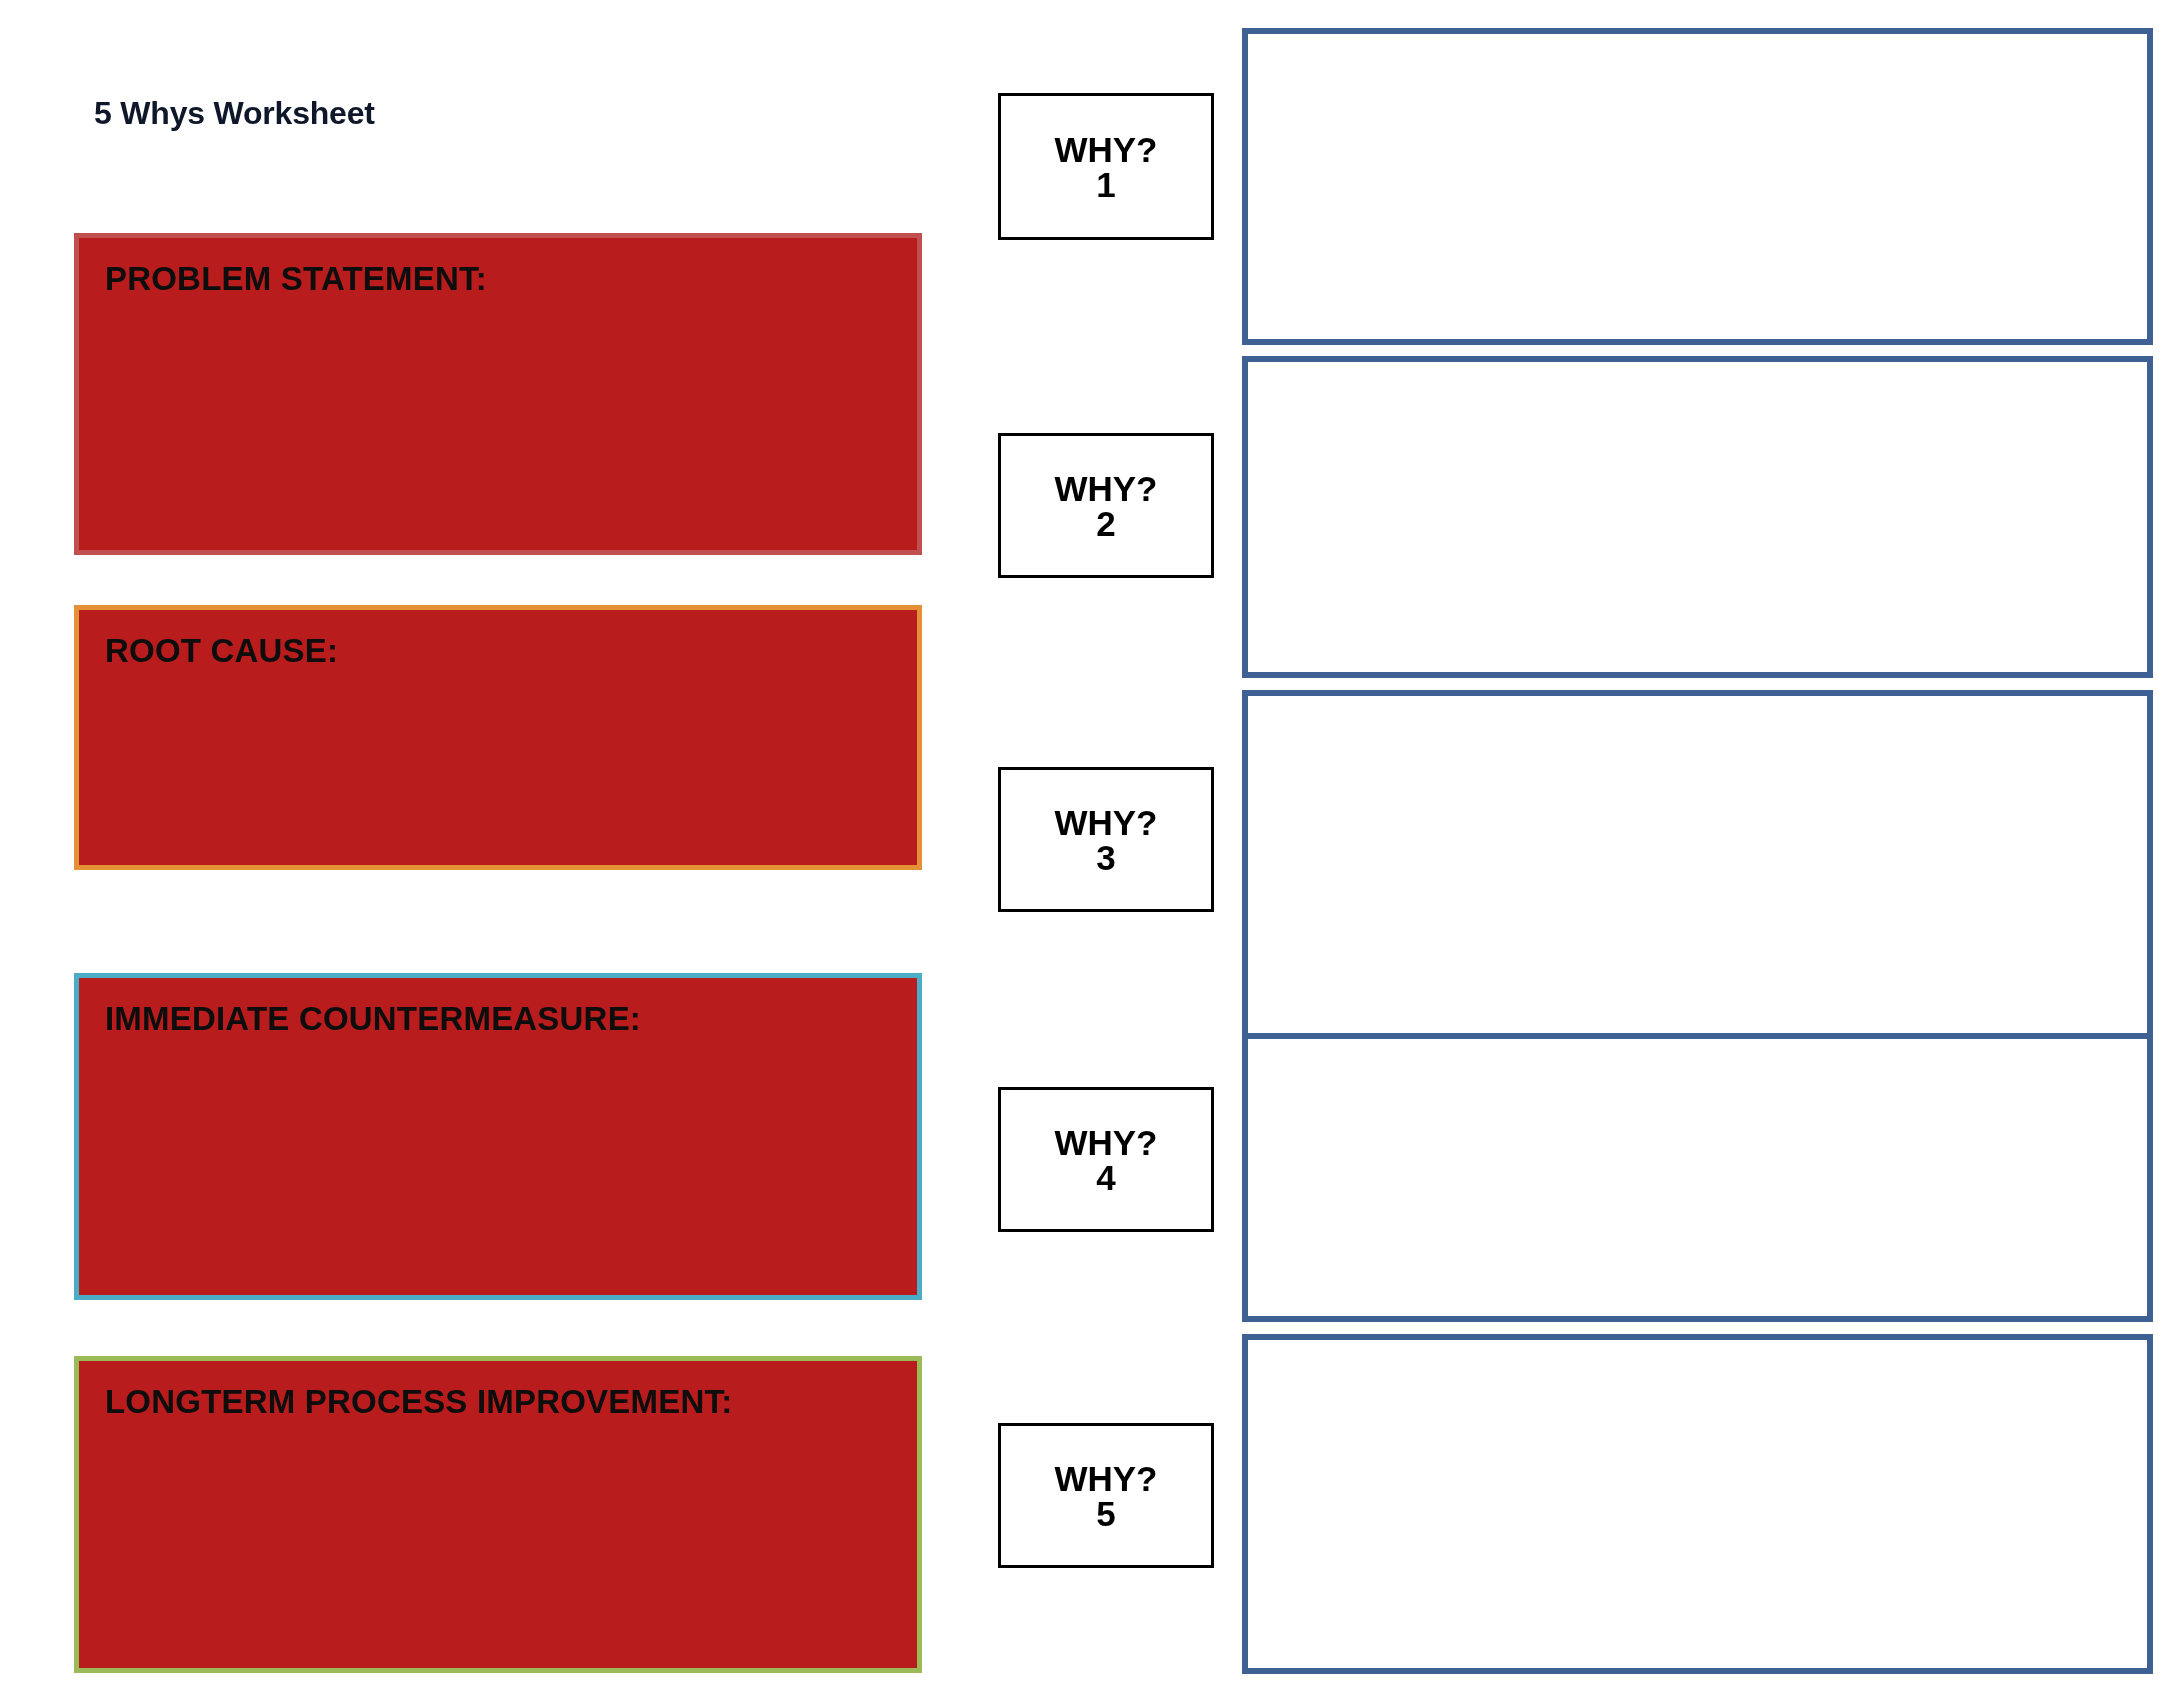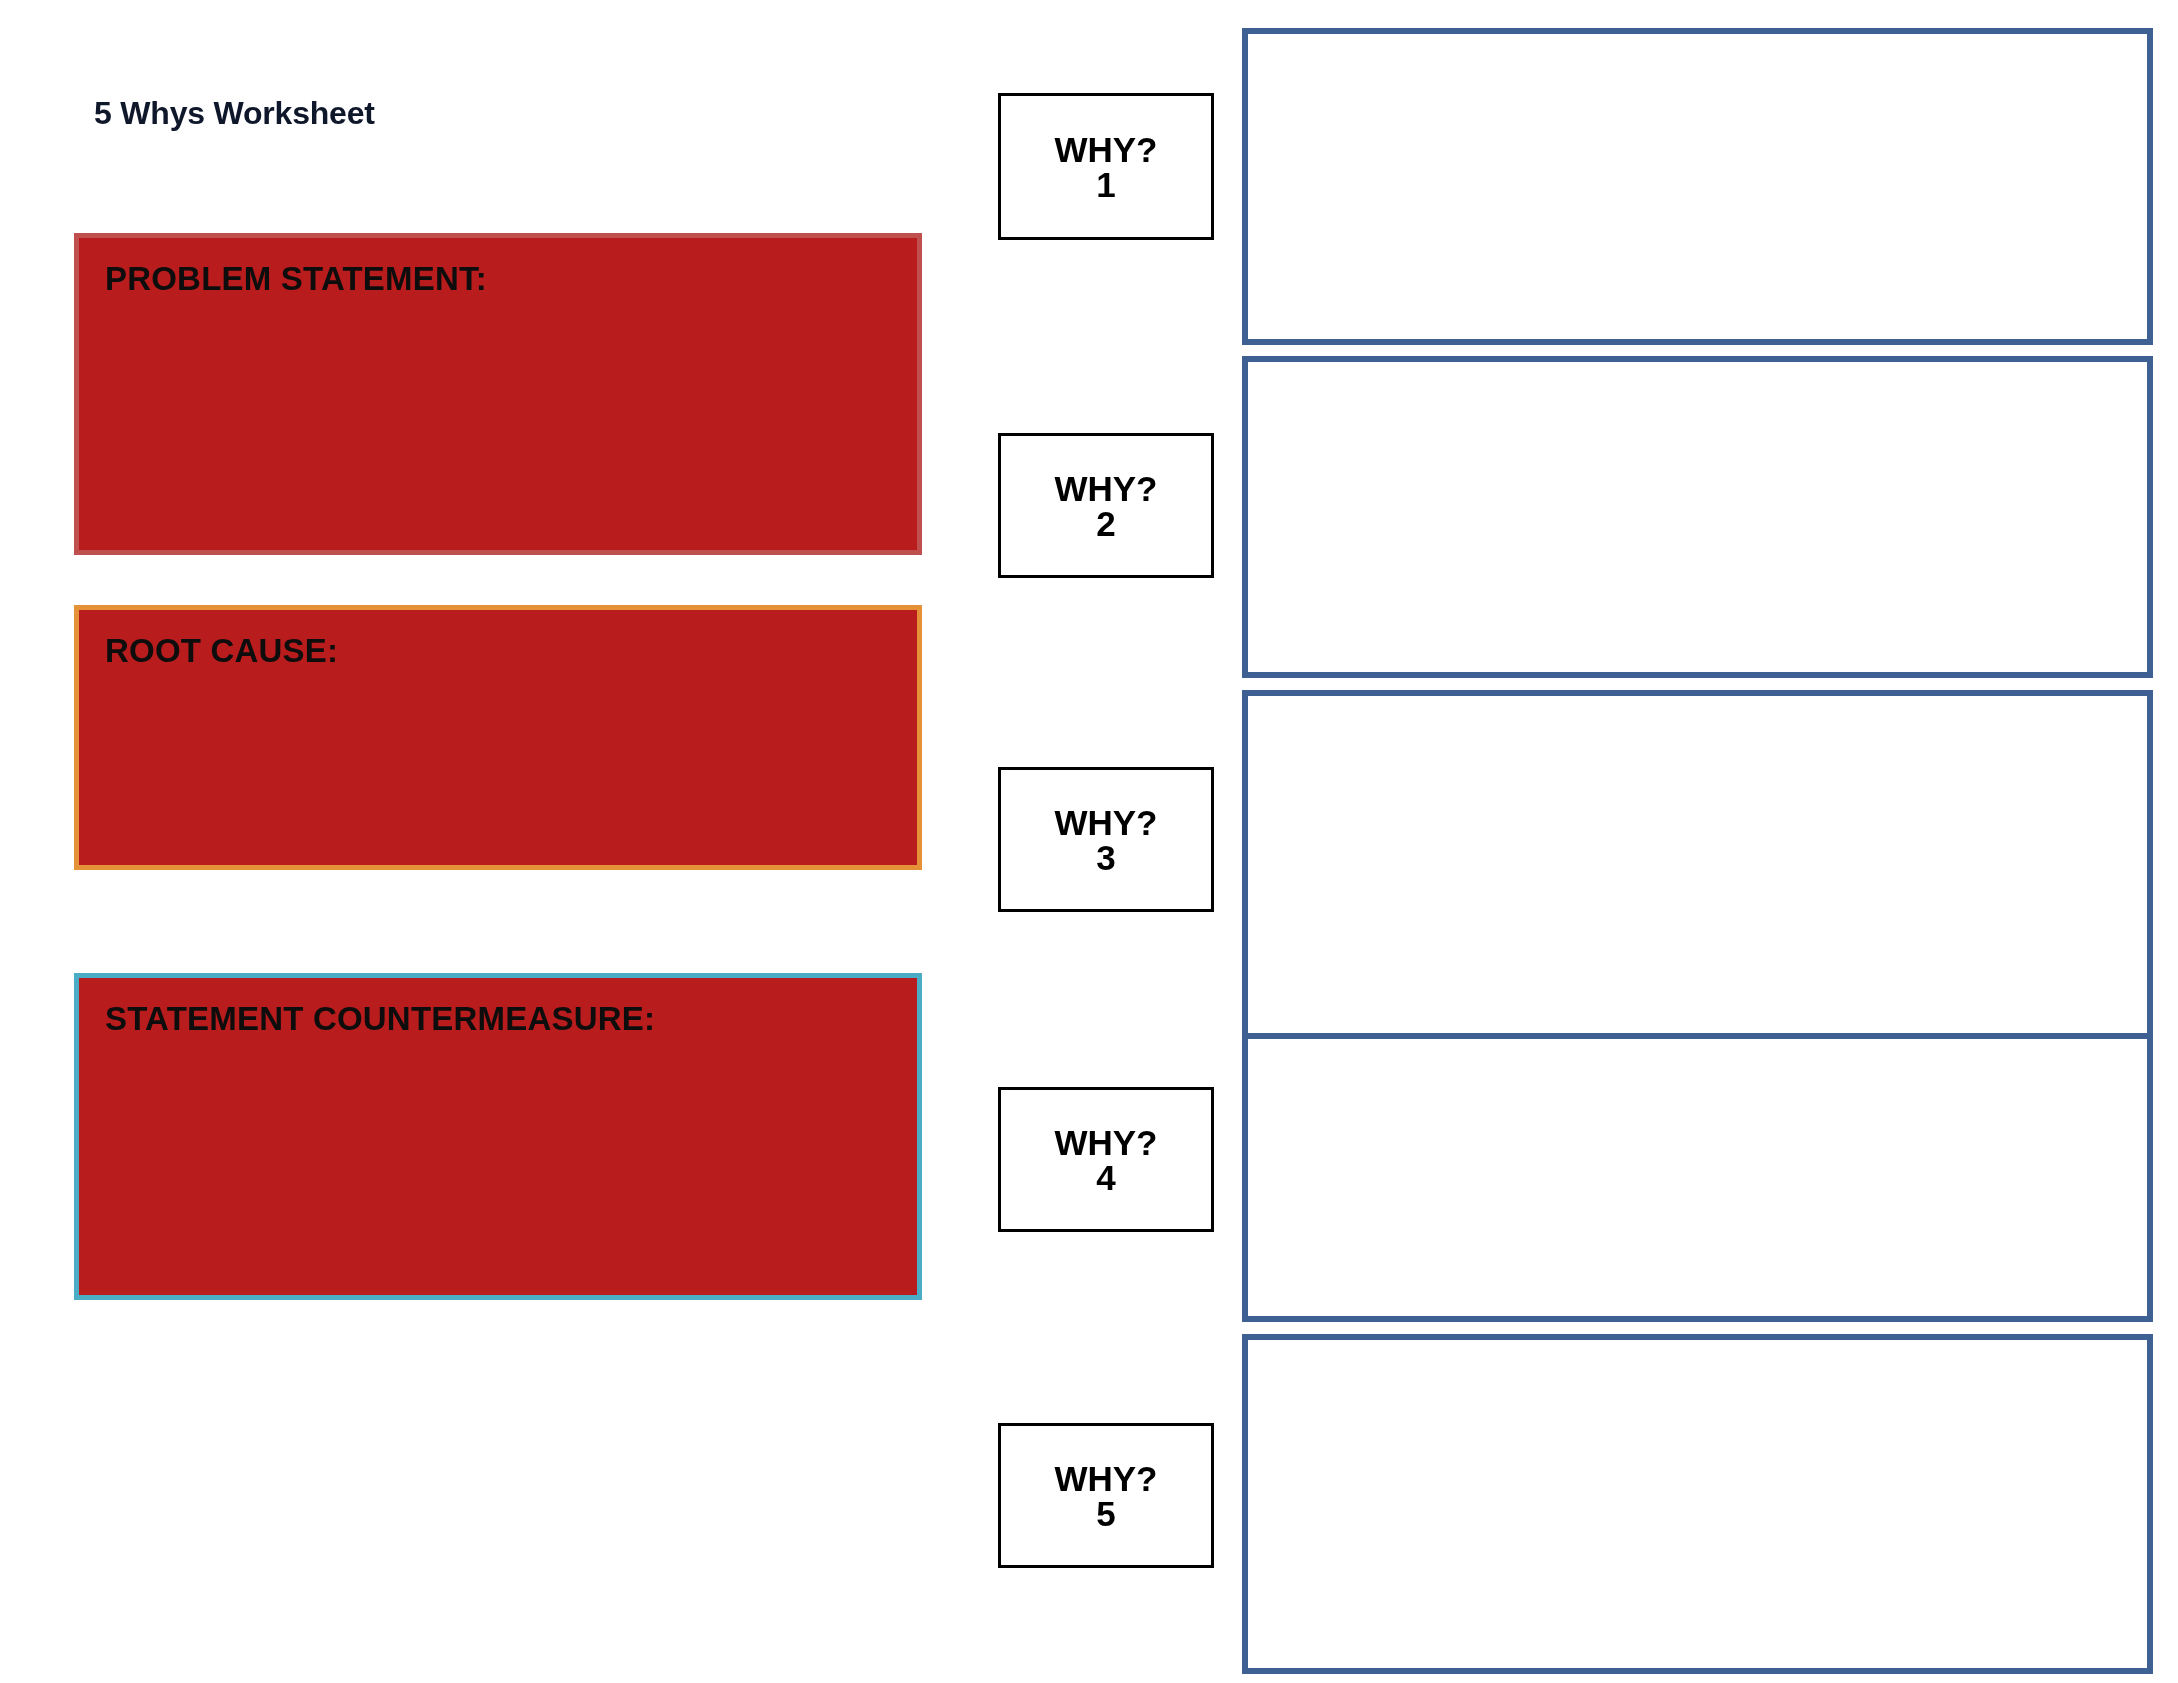--- a/index.html
+++ b/index.html
@@ -152,24 +152,28 @@
     <div class="field-label">PROBLEM STATEMENT:</div>
     <textarea class="field-input" placeholder="" style=""></textarea>
   </div>
 
   <div class="field-box" id="box-root-cause">
     <div class="field-label">ROOT CAUSE:</div>
     <textarea class="field-input" placeholder="" style=""></textarea>
   </div>
 
   <div class="field-box" id="box-countermeasure">
-    <div class="field-label">STATEMENT COUNTERMEASURE:</div>
-    <textarea class="field-input" placeholder="" style=""></textarea>
-  </div>
-
+    <div class="field-label">IMMEDIATE COUNTERMEASURE:</div>
+    <textarea class="field-input" placeholder="" style=""></textarea>
+  </div>
+
+  <div class="field-box" id="box-longterm">
+    <div class="field-label">LONGTERM PROCESS IMPROVEMENT:</div>
+    <textarea class="field-input" placeholder="" style=""></textarea>
+  </div>
 
   <div class="answer-box" id="answer-box-1">
     <textarea class="answer-input" placeholder="" style=""></textarea>
   </div>
 
   <div class="answer-box" id="answer-box-2">
     <textarea class="answer-input" placeholder="" style=""></textarea>
   </div>
 
   <div class="answer-box" id="answer-box-3">

